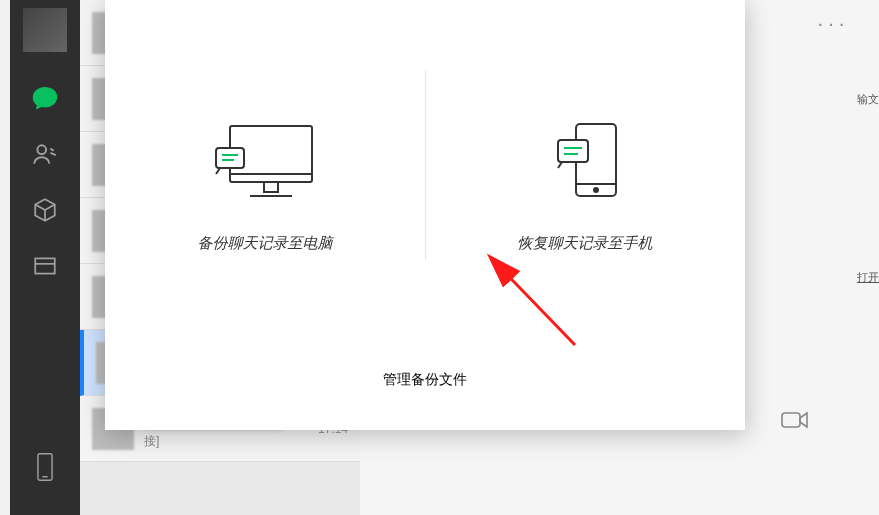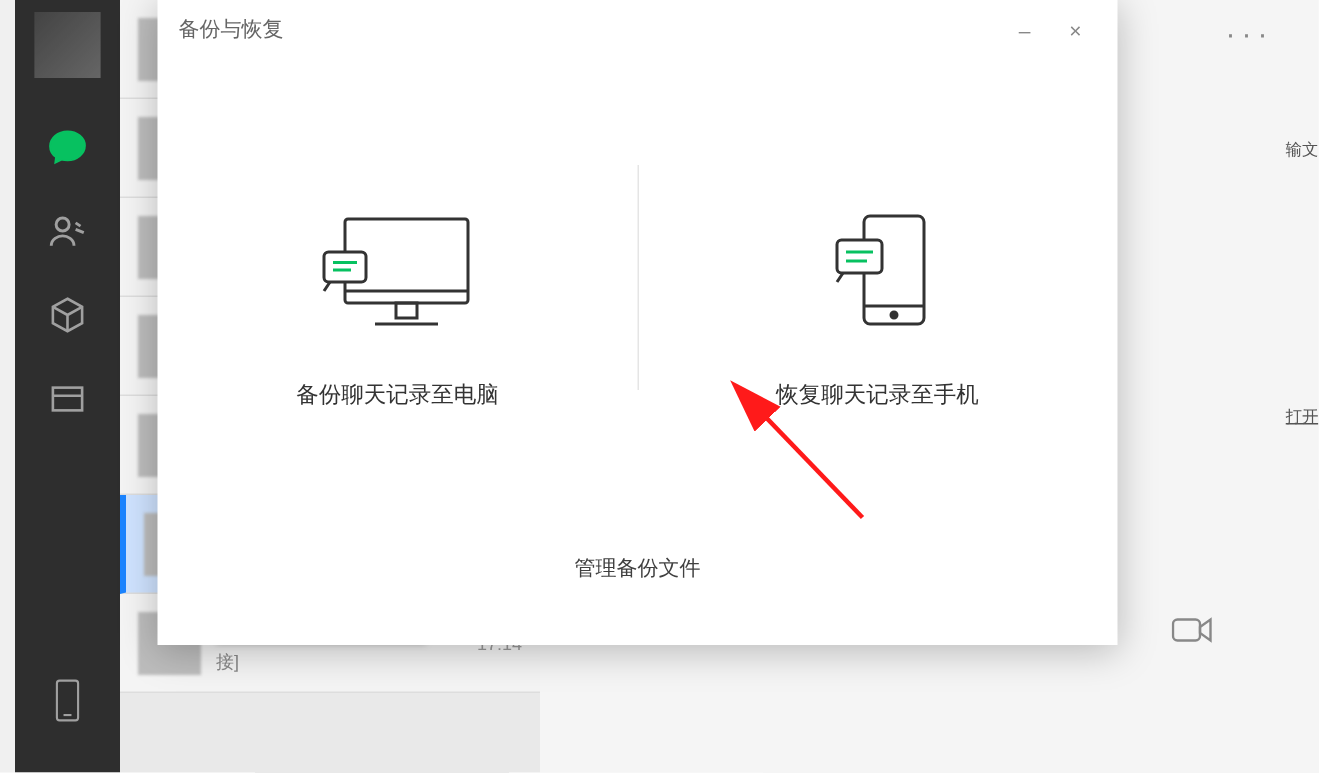--- a/index.html
+++ b/index.html
@@ -159,20 +159,21 @@
     display:flex;
     align-items:center;
     justify-content:center;
     color:#888;
     cursor:pointer;
   }
   .modal-body{
     flex:1;
     display:flex;
     position:relative;
+    font-style:italic;
   }
   .option{
     flex:1;
     display:flex;
     flex-direction:column;
     align-items:center;
     justify-content:center;
     gap:26px;
     cursor:pointer;
   }
@@ -186,21 +187,21 @@
     top:70px;
     bottom:110px;
     width:1px;
     background:#e5e5e5;
   }
   .modal-footer{
     height:60px;
     text-align:center;
   }
   .manage-link{
-    color:#404040;
+    color:#000000;
     font-size:14px;
     cursor:pointer;
   }
   .arrow{
     position:absolute;
     pointer-events:none;
   }
 </style>
 </head>
 <body>
@@ -299,27 +300,20 @@
   <div class="side-text b">打开</div>
   <div class="call-icon">
     <svg width="28" height="20" viewBox="0 0 28 20" fill="none" stroke="#888" stroke-width="1.6">
         <rect x="1" y="3" width="18" height="14" rx="3"></rect>
         <path d="M19 8l7-5v14l-7-5z"></path>
       </svg>
   </div>
 </div>
 
 <div class="modal">
-  <div class="modal-header">
-    <span>备份与恢复</span>
-    <div class="win-ctrl">
-      <span>–</span>
-      <span>×</span>
-    </div>
-  </div>
   <div class="modal-body">
     <div class="option">
       <svg width="110" height="90" viewBox="0 0 110 90" fill="none" stroke="#333" stroke-width="2">
         <rect x="20" y="8" width="82" height="56" rx="2"></rect>
         <line x1="20" y1="56" x2="102" y2="56"></line>
         <rect x="54" y="64" width="14" height="10"></rect>
         <line x1="40" y1="78" x2="82" y2="78"></line>
         <rect x="6" y="30" width="28" height="20" rx="3" fill="#fff"></rect>
         <line x1="12" y1="37" x2="28" y2="37" stroke="#07c160" stroke-width="2"></line>
         <line x1="12" y1="42" x2="24" y2="42" stroke="#07c160" stroke-width="2"></line>

